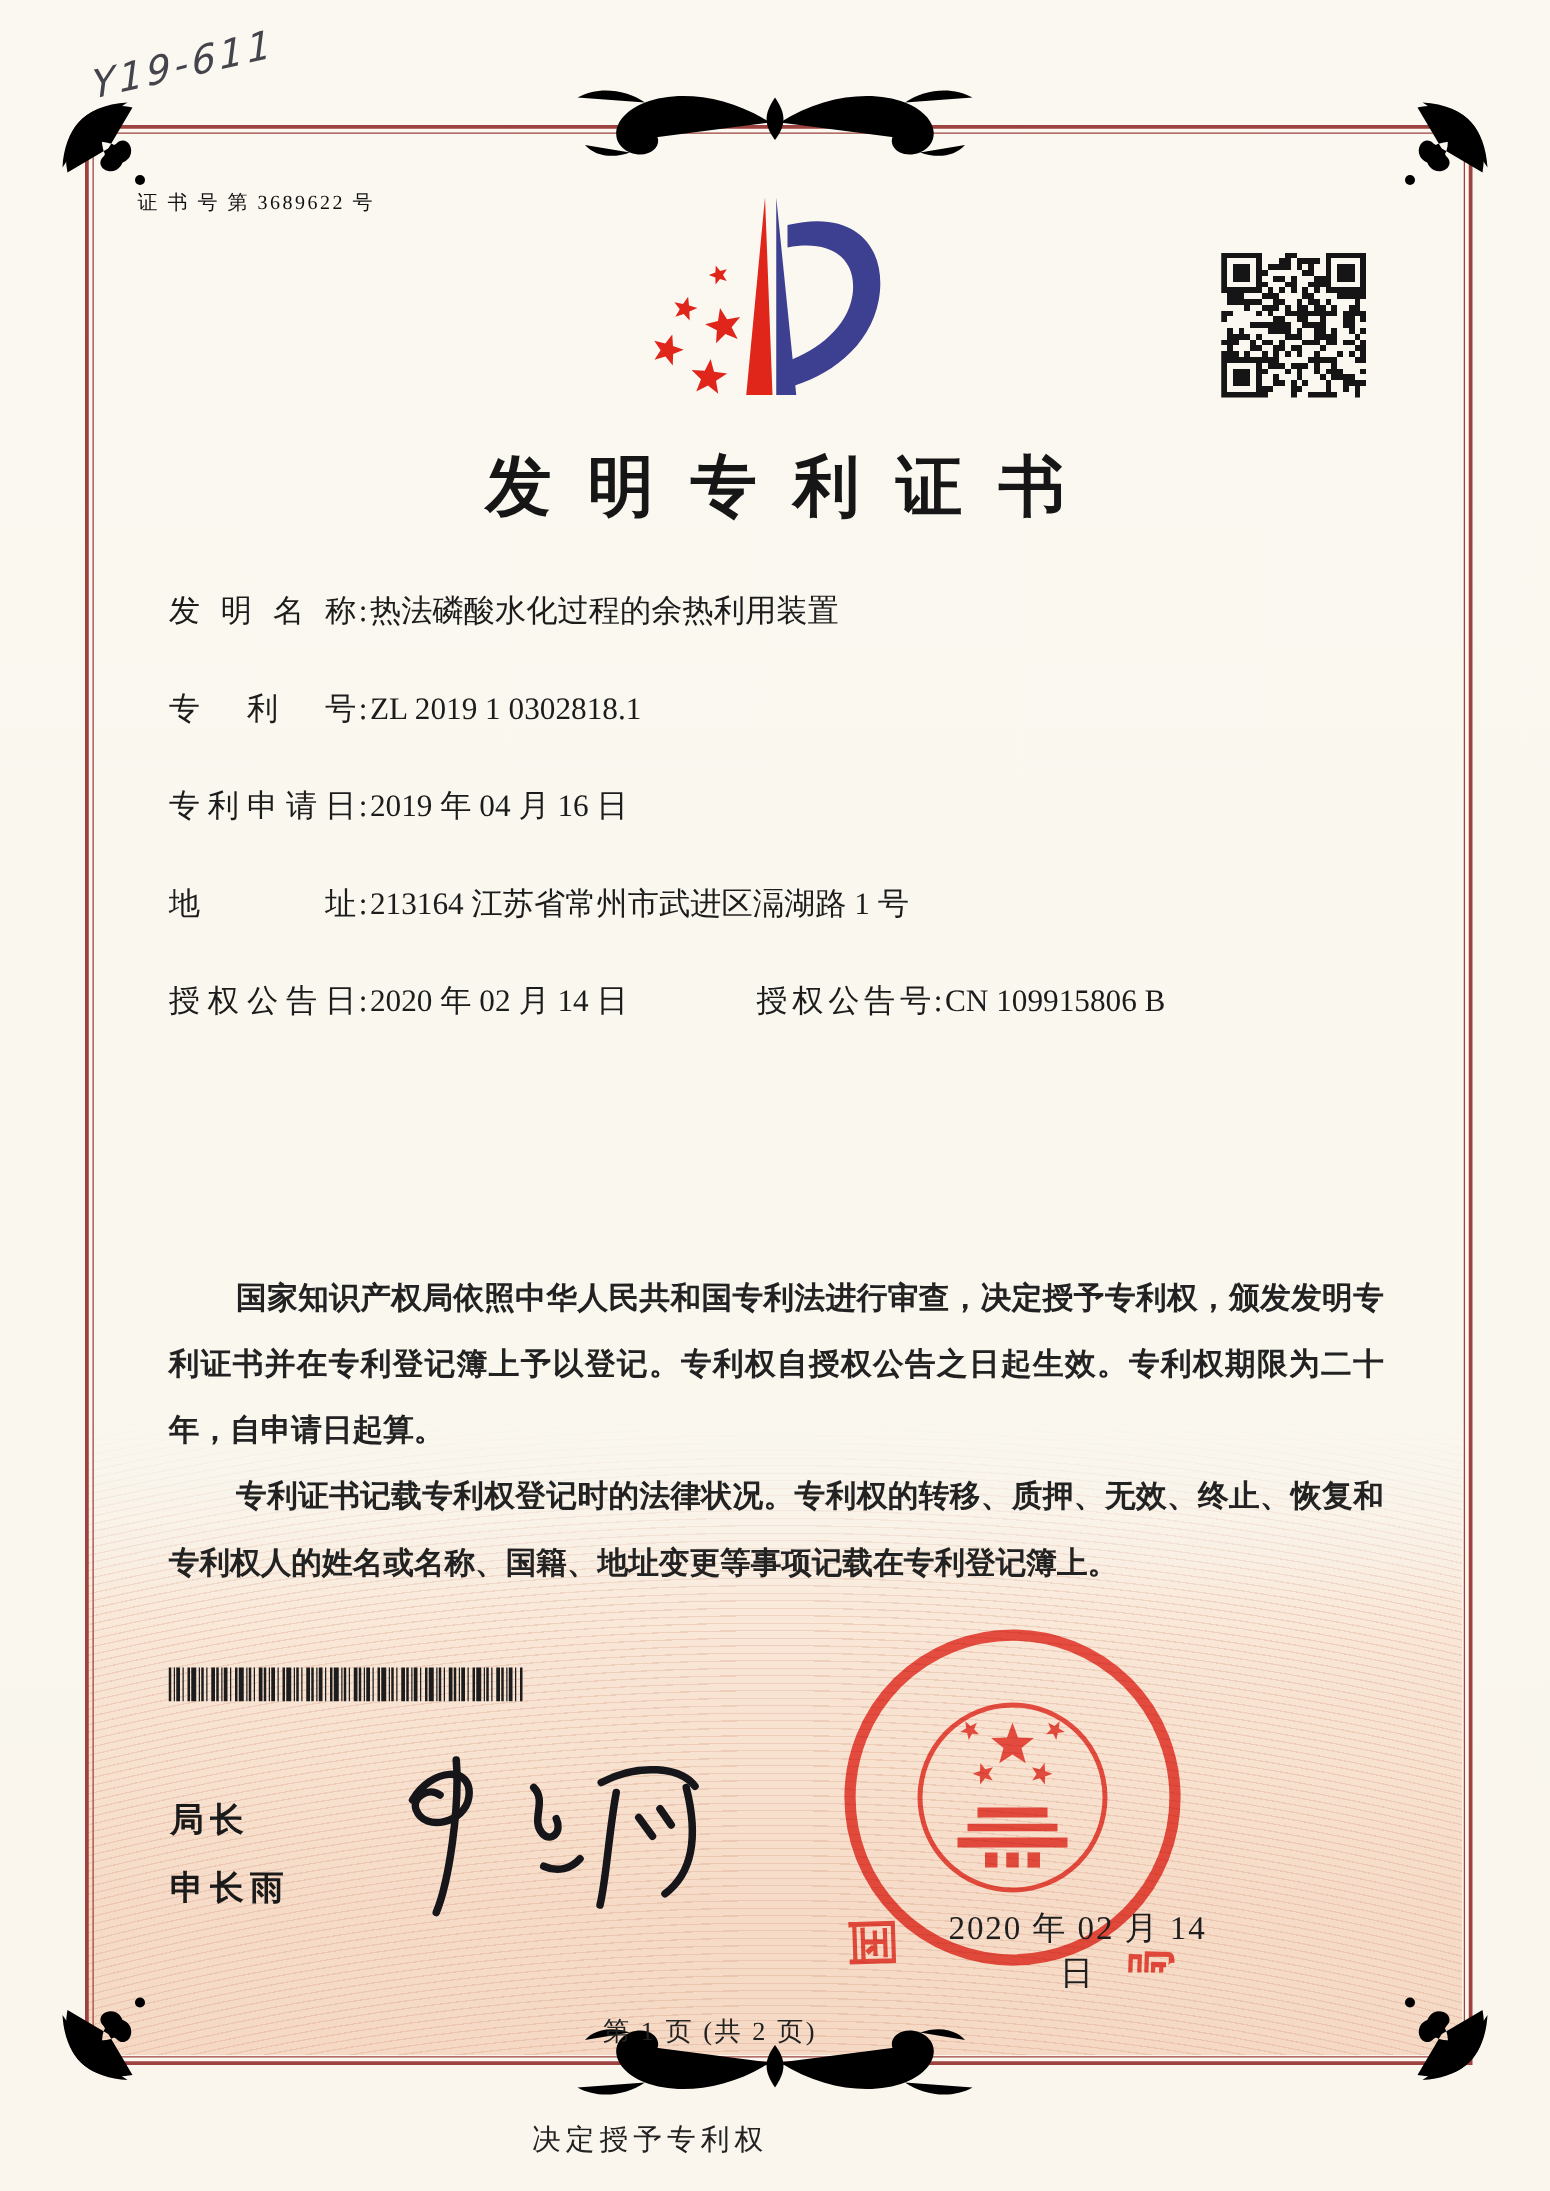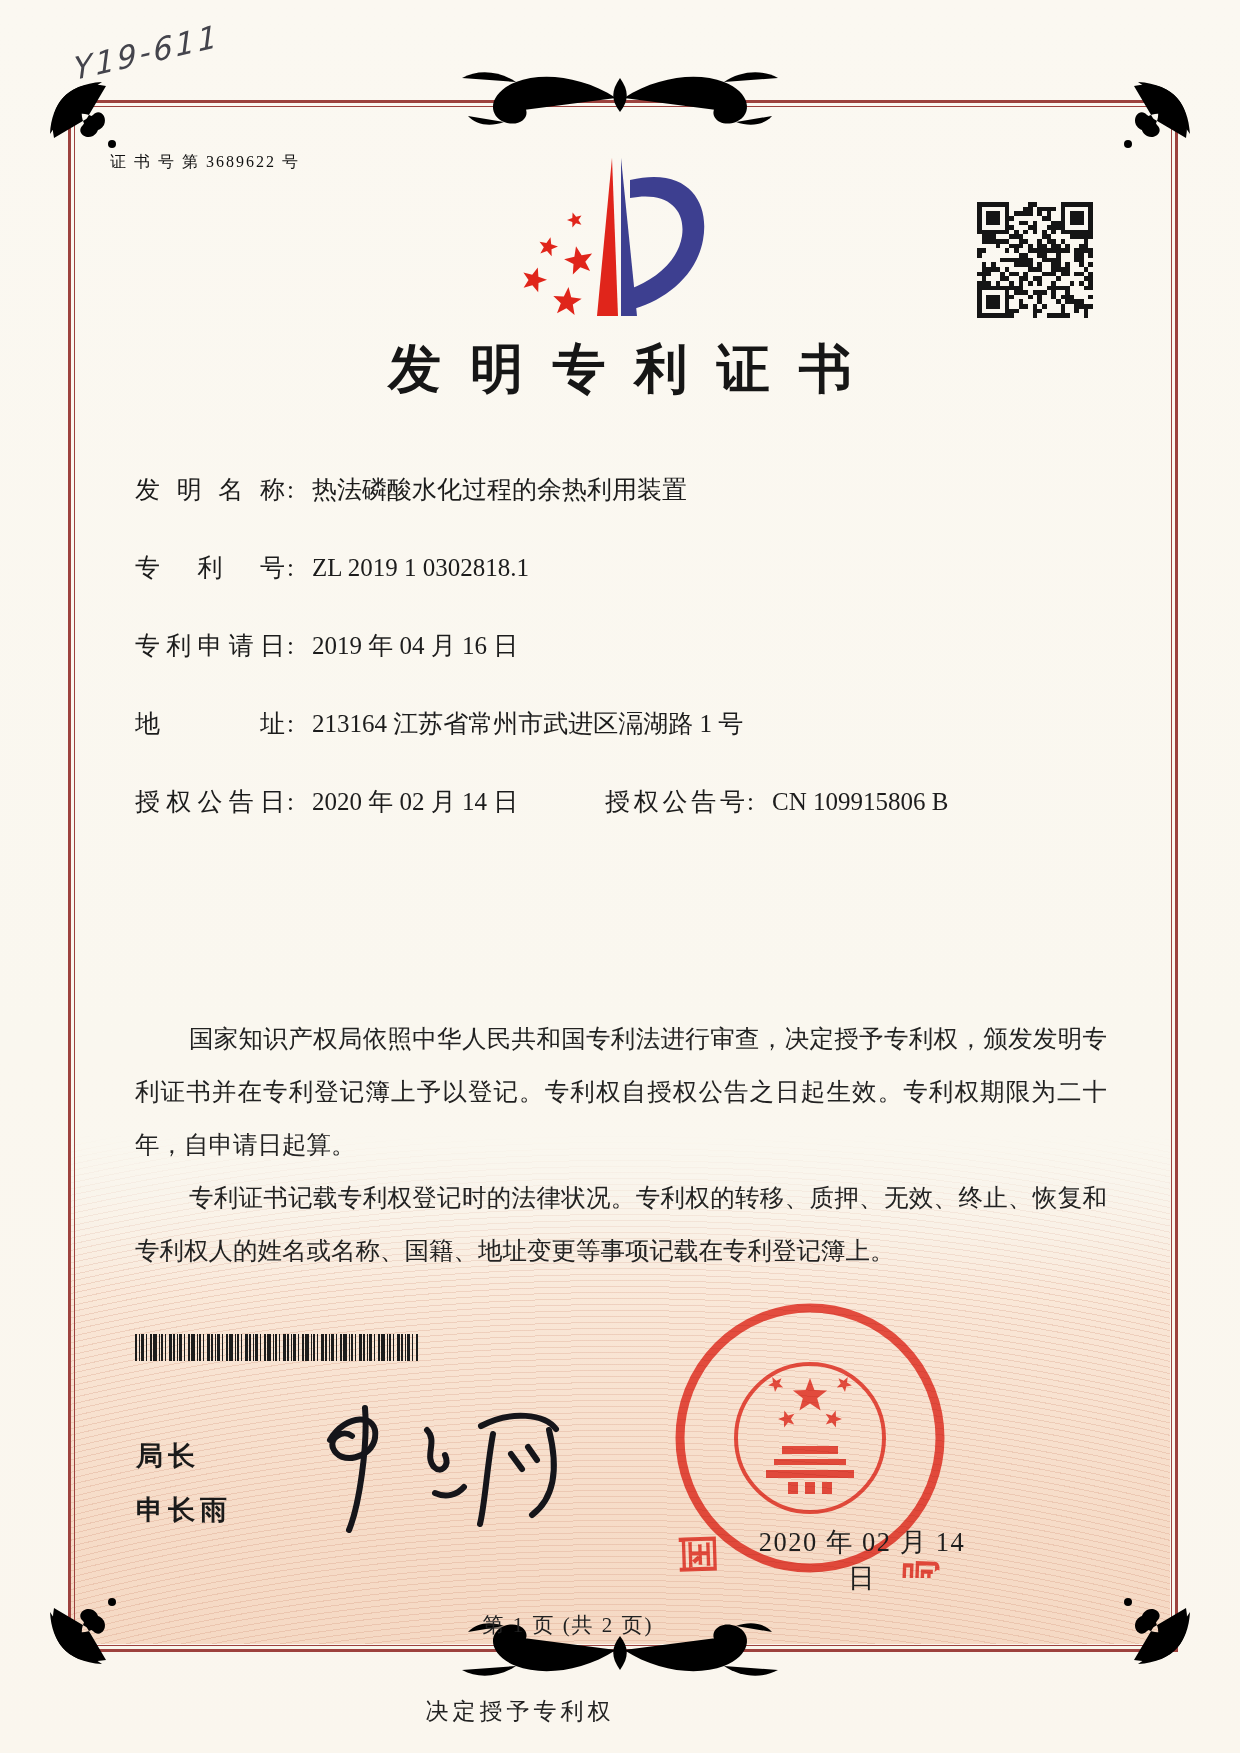--- a/index.html
+++ b/index.html
@@ -21,33 +21,33 @@
   
   .annotation{position:absolute;left:72px;top:34px;z-index:4;font-family:"DejaVu Sans",sans-serif;
     font-style:italic;font-size:31px;color:#44444c;transform:rotate(-13deg) skewX(-10deg);letter-spacing:3px;}
   
   .certno{position:absolute;left:110px;top:152px;z-index:4;font-size:16px;letter-spacing:2px;color:#111;}
   
   .logo{position:absolute;left:440px;top:150px;width:270px;height:172px;z-index:4;}
   
   .qr{position:absolute;left:977px;top:202px;width:116px;height:116px;z-index:4;}
   
-  .title{position:absolute;left:0;top:334px;width:100%;margin:0;z-index:4;text-align:center;
+  .title{position:absolute;left:0;top:354px;width:100%;margin:0;z-index:4;text-align:center;
     font-size:53px;font-weight:bold;letter-spacing:0.55em;padding-left:0.55em;box-sizing:border-box;color:#161616;}
   
   .fields{position:absolute;left:135px;top:470px;width:970px;z-index:4;font-size:25px;}
   .frow{position:relative;height:40px;line-height:40px;margin-bottom:38px;white-space:nowrap;}
   .flabel{display:inline-block;width:150px;text-align:justify;text-align-last:justify;vertical-align:top;}
   .fcolon{display:inline-block;margin-left:2px;}
-  .fvalue{margin-left:18px;}
+  .fvalue{margin-left:2px;}
   .grant2{position:absolute;left:470px;top:0;}
   .grant2 .flabel{width:140px;}
   
   .bodytext{position:absolute;left:135px;top:1012px;width:972px;z-index:4;
-    font-size:24.5px;line-height:53px;text-align:justify;color:#222;}
+    font-size:24.5px;line-height:53px;text-align:justify;color:#222;font-weight:bold;}
   .bodytext p{margin:0;text-indent:2.2em;}
   
   .barcode{position:absolute;left:135px;top:1334px;height:27px;z-index:4;font-size:0;white-space:nowrap;}
   .barcode span{display:inline-block;height:27px;background:#1c1c1c;vertical-align:top;}
   
   .sig-title{position:absolute;left:136px;top:1438px;z-index:4;font-family:"Liberation Sans","DejaVu Sans",sans-serif;
     font-weight:bold;font-size:27px;letter-spacing:5px;color:#1a1a1a;}
   .sig-name{position:absolute;left:136px;top:1492px;z-index:4;font-family:"Liberation Sans","DejaVu Sans",sans-serif;
     font-weight:bold;font-size:27px;letter-spacing:5px;color:#1a1a1a;}
   .signature{position:absolute;left:285px;top:1396px;width:290px;height:152px;z-index:5;}

